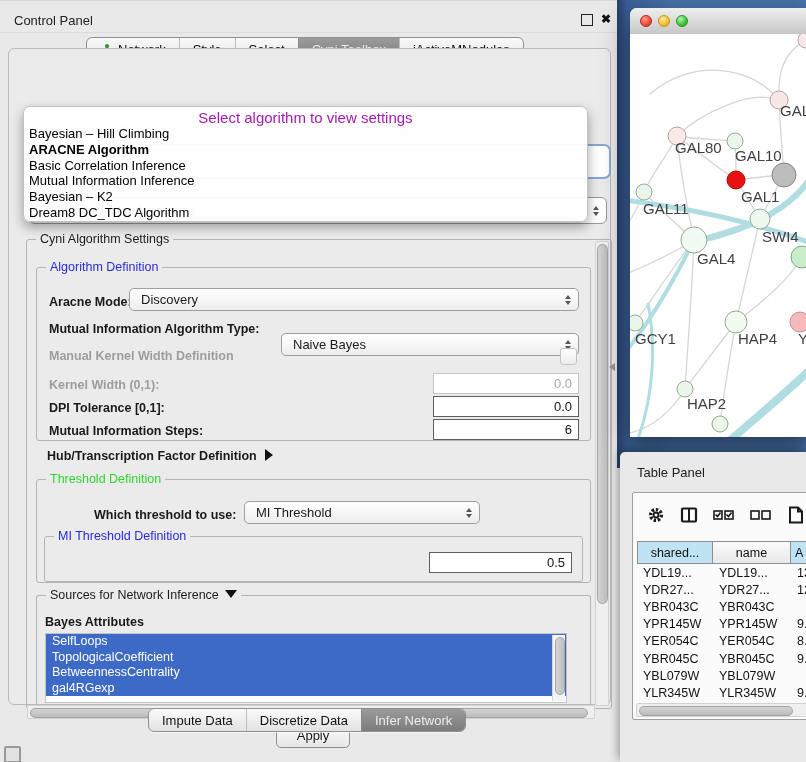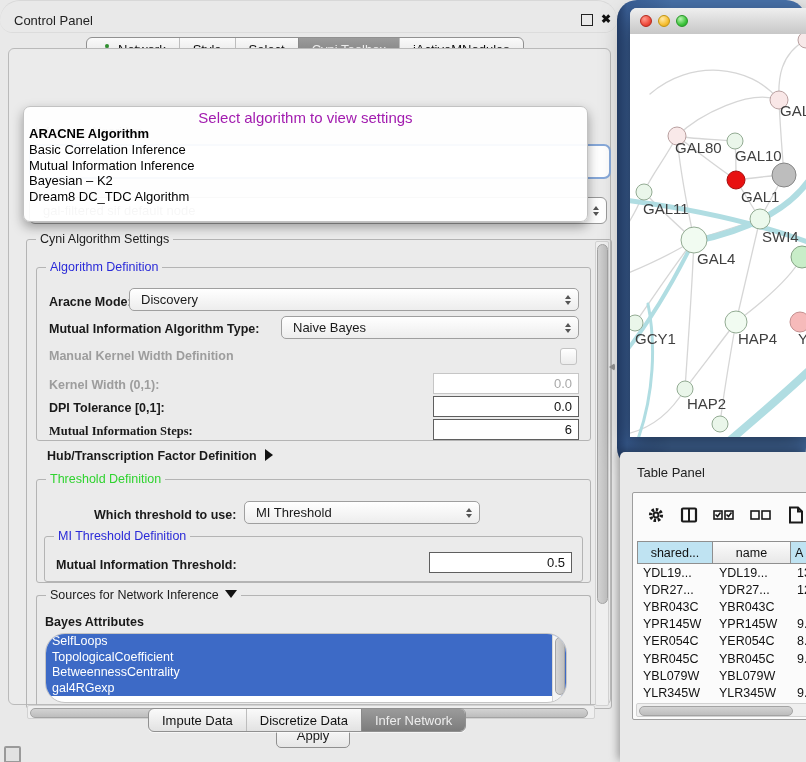--- a/index.html
+++ b/index.html
@@ -1,18 +1,18 @@
 <!DOCTYPE html>
 <html><head>
 <meta charset="utf-8">
 <style>
   html,body{margin:0;padding:0;}
   body{width:806px;height:762px;overflow:hidden;position:relative;background:#e9e9e9;
        font-family:"Liberation Sans",sans-serif;color:#1a1a1a;-webkit-font-smoothing:antialiased;}
-  .abs{position:absolute;border-radius:20px;}
+  .abs{position:absolute;}
   
   #control-panel{left:0;top:0;width:617px;height:762px;background:#e9e9e9;border-top:1px solid #d8d8d8;}
   .cp-titlebar{left:0;top:7px;width:617px;height:24px;display:flex;align-items:center;border-bottom:1px solid #dcdcdc;}
   .cp-title{margin-left:14px;font-size:13px;color:#222;}
   .float-btn{position:absolute;right:24px;top:6px;width:10px;height:10px;border:1.5px solid #222;background:transparent;}
   .close-btn{position:absolute;right:6px;top:4px;font-size:12px;font-weight:bold;color:#111;}
   
   .seg-bar{display:flex;height:22px;border:1px solid #909090;border-radius:6px;overflow:hidden;
            background:linear-gradient(#fafafa,#e2e2e2);box-shadow:0 1px 0 rgba(255,255,255,.6);}
   .seg{display:flex;align-items:center;gap:5px;padding:0 13px;font-size:13px;color:#111;border-left:1px solid #bdbdbd;cursor:default;white-space:nowrap;}
@@ -135,20 +135,21 @@
       <span>gal-filtered sif default node</span>
       <span class="spin">
           <span class="u"></span>
           <span class="d"></span>
         </span>
     </div>
 
     <div id="algo-popup" class="abs">
       <div class="popup-placeholder">Select algorithm to view settings</div>
       <div id="popup-items">
+          <div class="popup-item">Bayesian – Hill Climbing</div>
           <div class="popup-item bold">ARACNE Algorithm</div>
           <div class="popup-item">Basic Correlation Inference</div>
           <div class="popup-item">Mutual Information Inference</div>
           <div class="popup-item">Bayesian – K2</div>
           <div class="popup-item">Dream8 DC_TDC Algorithm</div>
         </div>
     </div>
 
     <div class="tgroup" style="left:17px;top:190px;width:584px;height:468px;">
       <span class="gtitle t-black">Cyni Algorithm Settings</span>
@@ -162,38 +163,38 @@
     </div>
     <span class="flabel" style="left:40px;top:246px;">Aracne Mode:</span>
     <div class="combo" style="left:120px;top:239px;width:450px;">
       <span>Discovery</span>
       <span class="spin">
           <span class="u"></span>
           <span class="d"></span>
         </span>
     </div>
     <span class="flabel" style="left:40px;top:273px;">Mutual Information Algorithm Type:</span>
-    <div class="combo" style="left:272px;top:267px;width:298px;">
+    <div class="combo" style="left:272px;top:284px;width:298px;">
       <span>Naive Bayes</span>
       <span class="spin">
           <span class="u"></span>
           <span class="d"></span>
         </span>
     </div>
     <span class="flabel dis" style="left:40px;top:300px;">Manual Kernel Width Definition</span>
     <span class="checkbox" style="left:551px;top:299px;"></span>
     <span class="flabel dis" style="left:40px;top:329px;">Kernel Width (0,1):</span>
     <div class="tfield dis" style="left:424px;top:324px;width:146px;">
       <span>0.0</span>
     </div>
     <span class="flabel" style="left:40px;top:352px;">DPI Tolerance [0,1]:</span>
     <div class="tfield" style="left:424px;top:347px;width:146px;">
       <span>0.0</span>
     </div>
-    <span class="flabel" style="left:40px;top:375px;font-family:Liberation Serif, serif;">Mutual Information Steps:</span>
+    <span class="flabel" style="left:40px;top:375px;">Mutual Information Steps:</span>
     <div class="tfield" style="left:424px;top:370px;width:146px;">
       <span>6</span>
     </div>
 
     <span class="flabel" style="left:38px;top:400px;">
       <span>Hub/Transcription Factor Definition</span><span class="tri-right"></span>
     </span>
 
     <div class="tgroup" style="left:27px;top:430px;width:553px;height:102px;">
       <span class="gtitle t-green">Threshold Definition</span>
@@ -202,21 +203,20 @@
     <div class="combo" style="left:235px;top:452px;width:236px;">
       <span>MI Threshold</span>
       <span class="spin">
           <span class="u"></span>
           <span class="d"></span>
         </span>
     </div>
     <div class="tgroup" style="left:35px;top:487px;width:537px;height:44px;">
       <span class="gtitle t-blue">MI Threshold Definition</span>
     </div>
-    <span class="flabel" style="left:47px;top:509px;">Mutual Information Threshold:</span>
     <div class="tfield" style="left:420px;top:503px;width:143px;">
       <span>0.5</span>
     </div>
 
     <div class="tgroup" style="left:27px;top:546px;width:553px;height:112px;border-bottom:none;">
       <span class="gtitle t-black" style="font-size:12.5px;">
         <span>Sources for Network Inference</span><span class="tri-down"></span>
       </span>
     </div>
     <span class="flabel" style="left:36px;top:566px;">Bayes Attributes</span>

